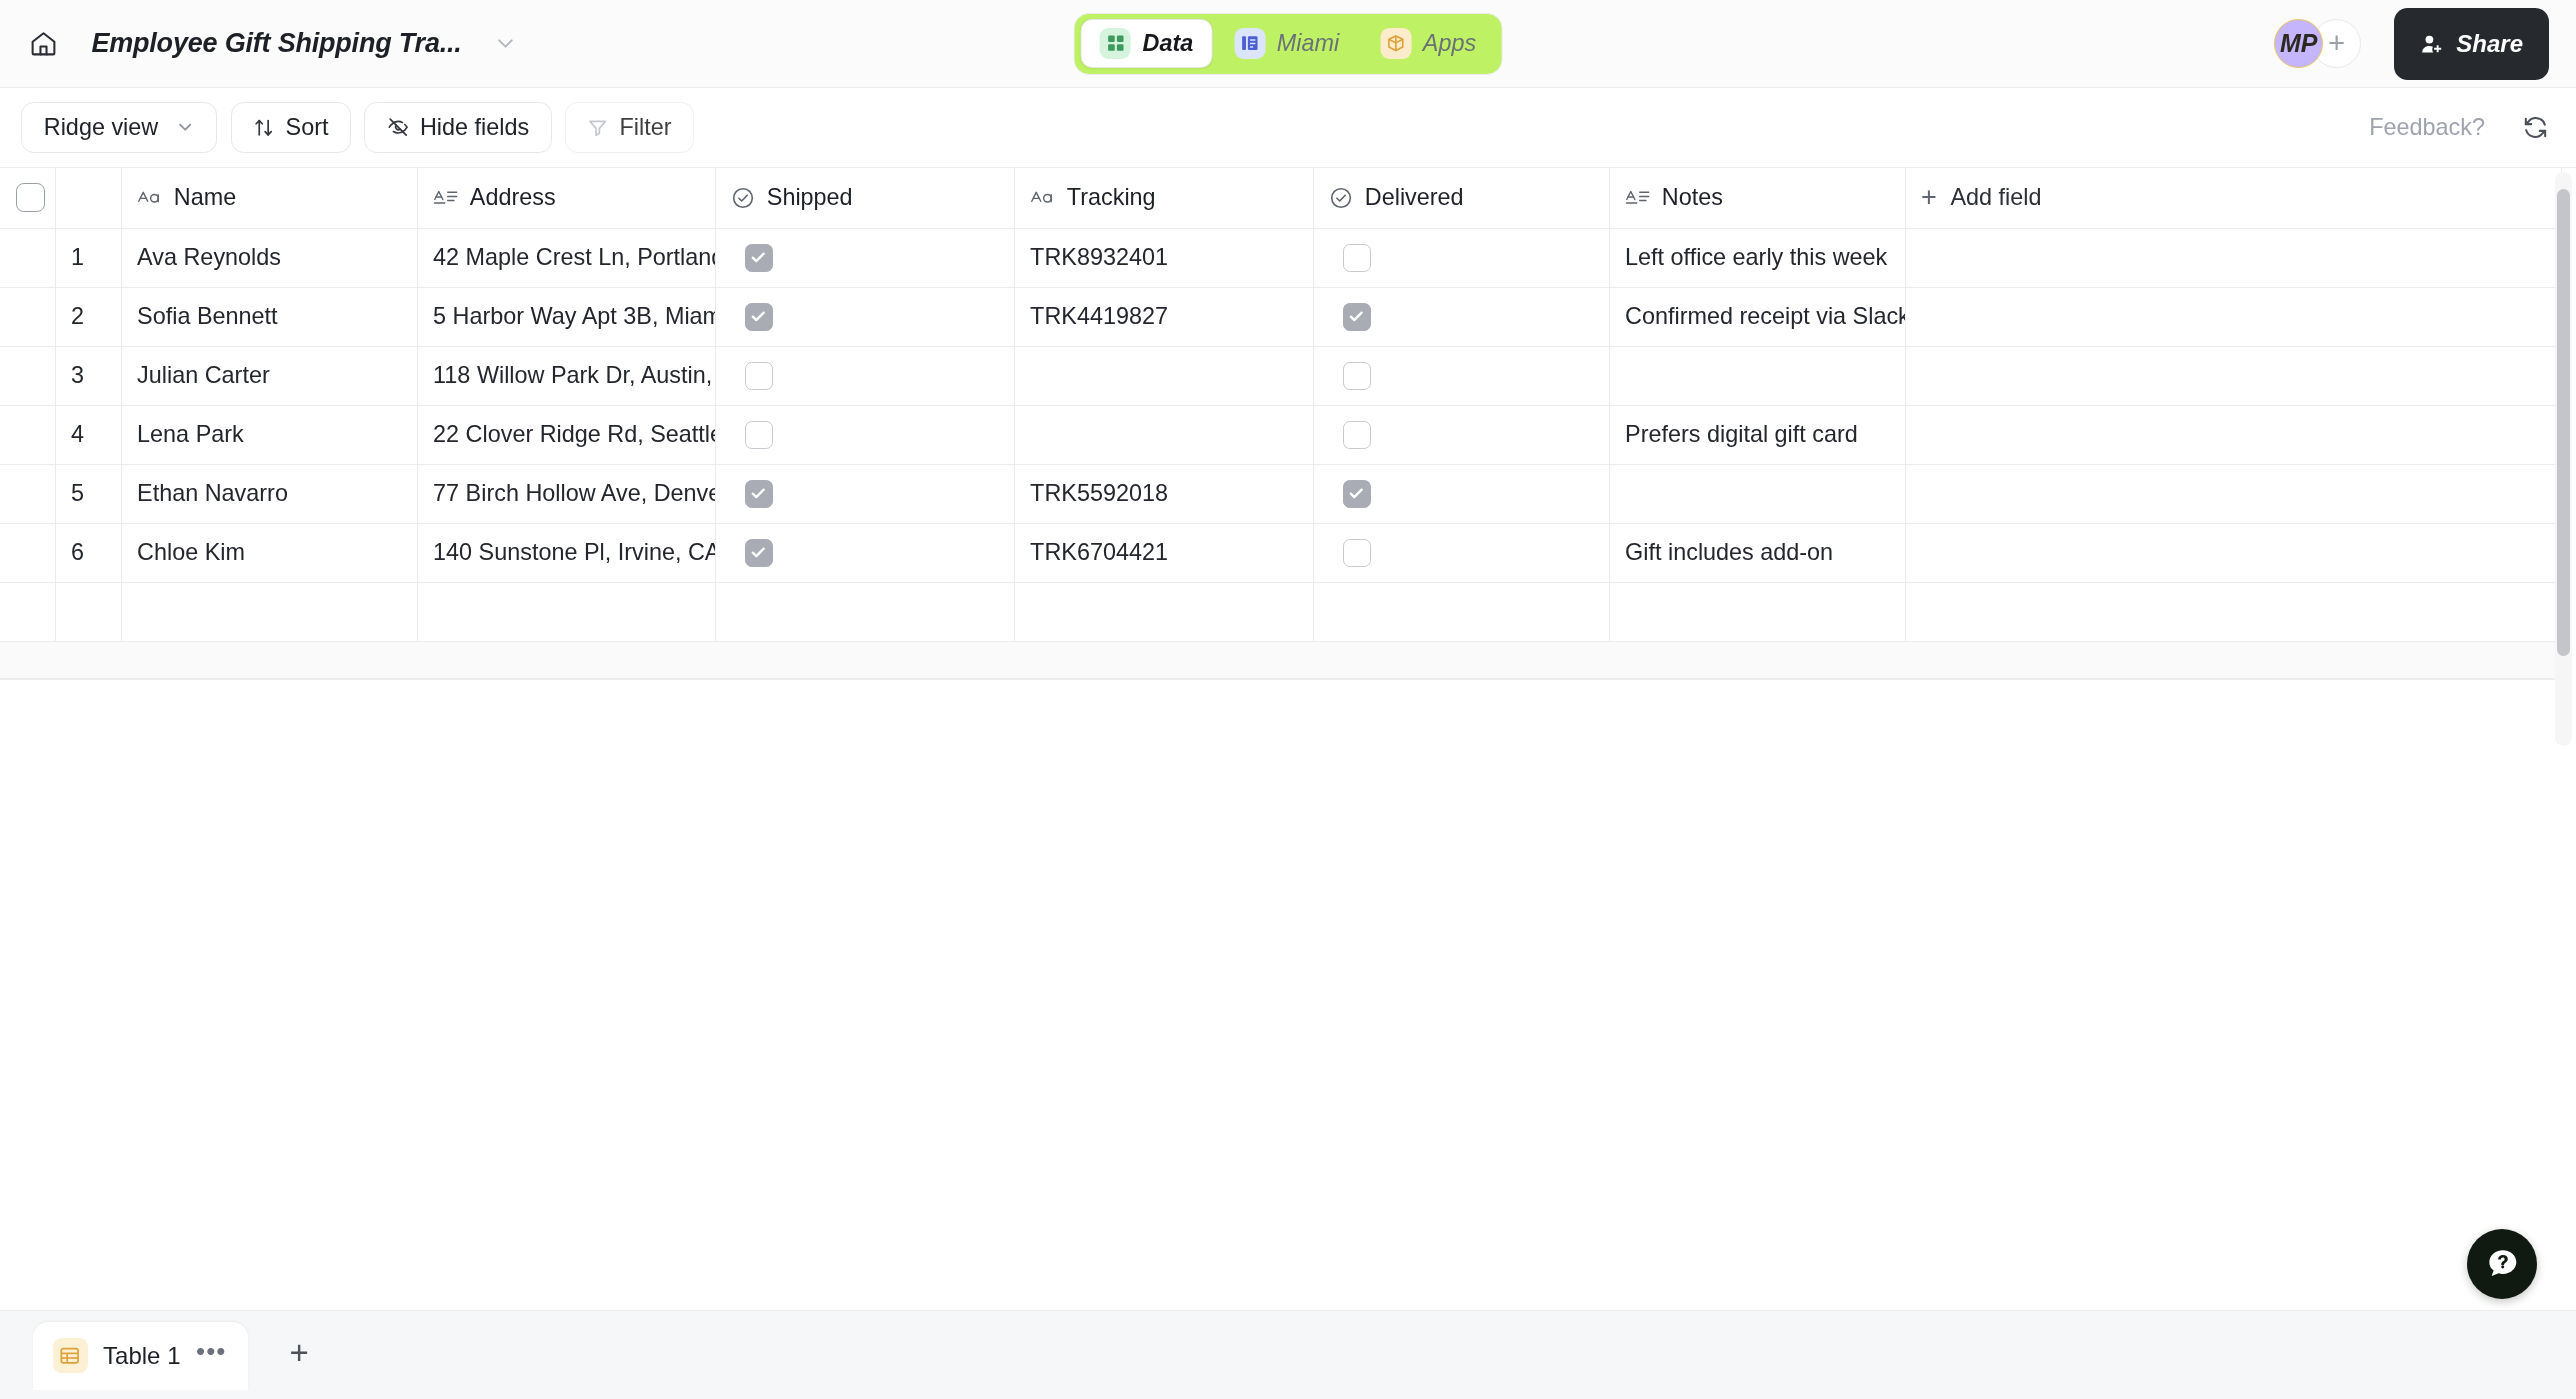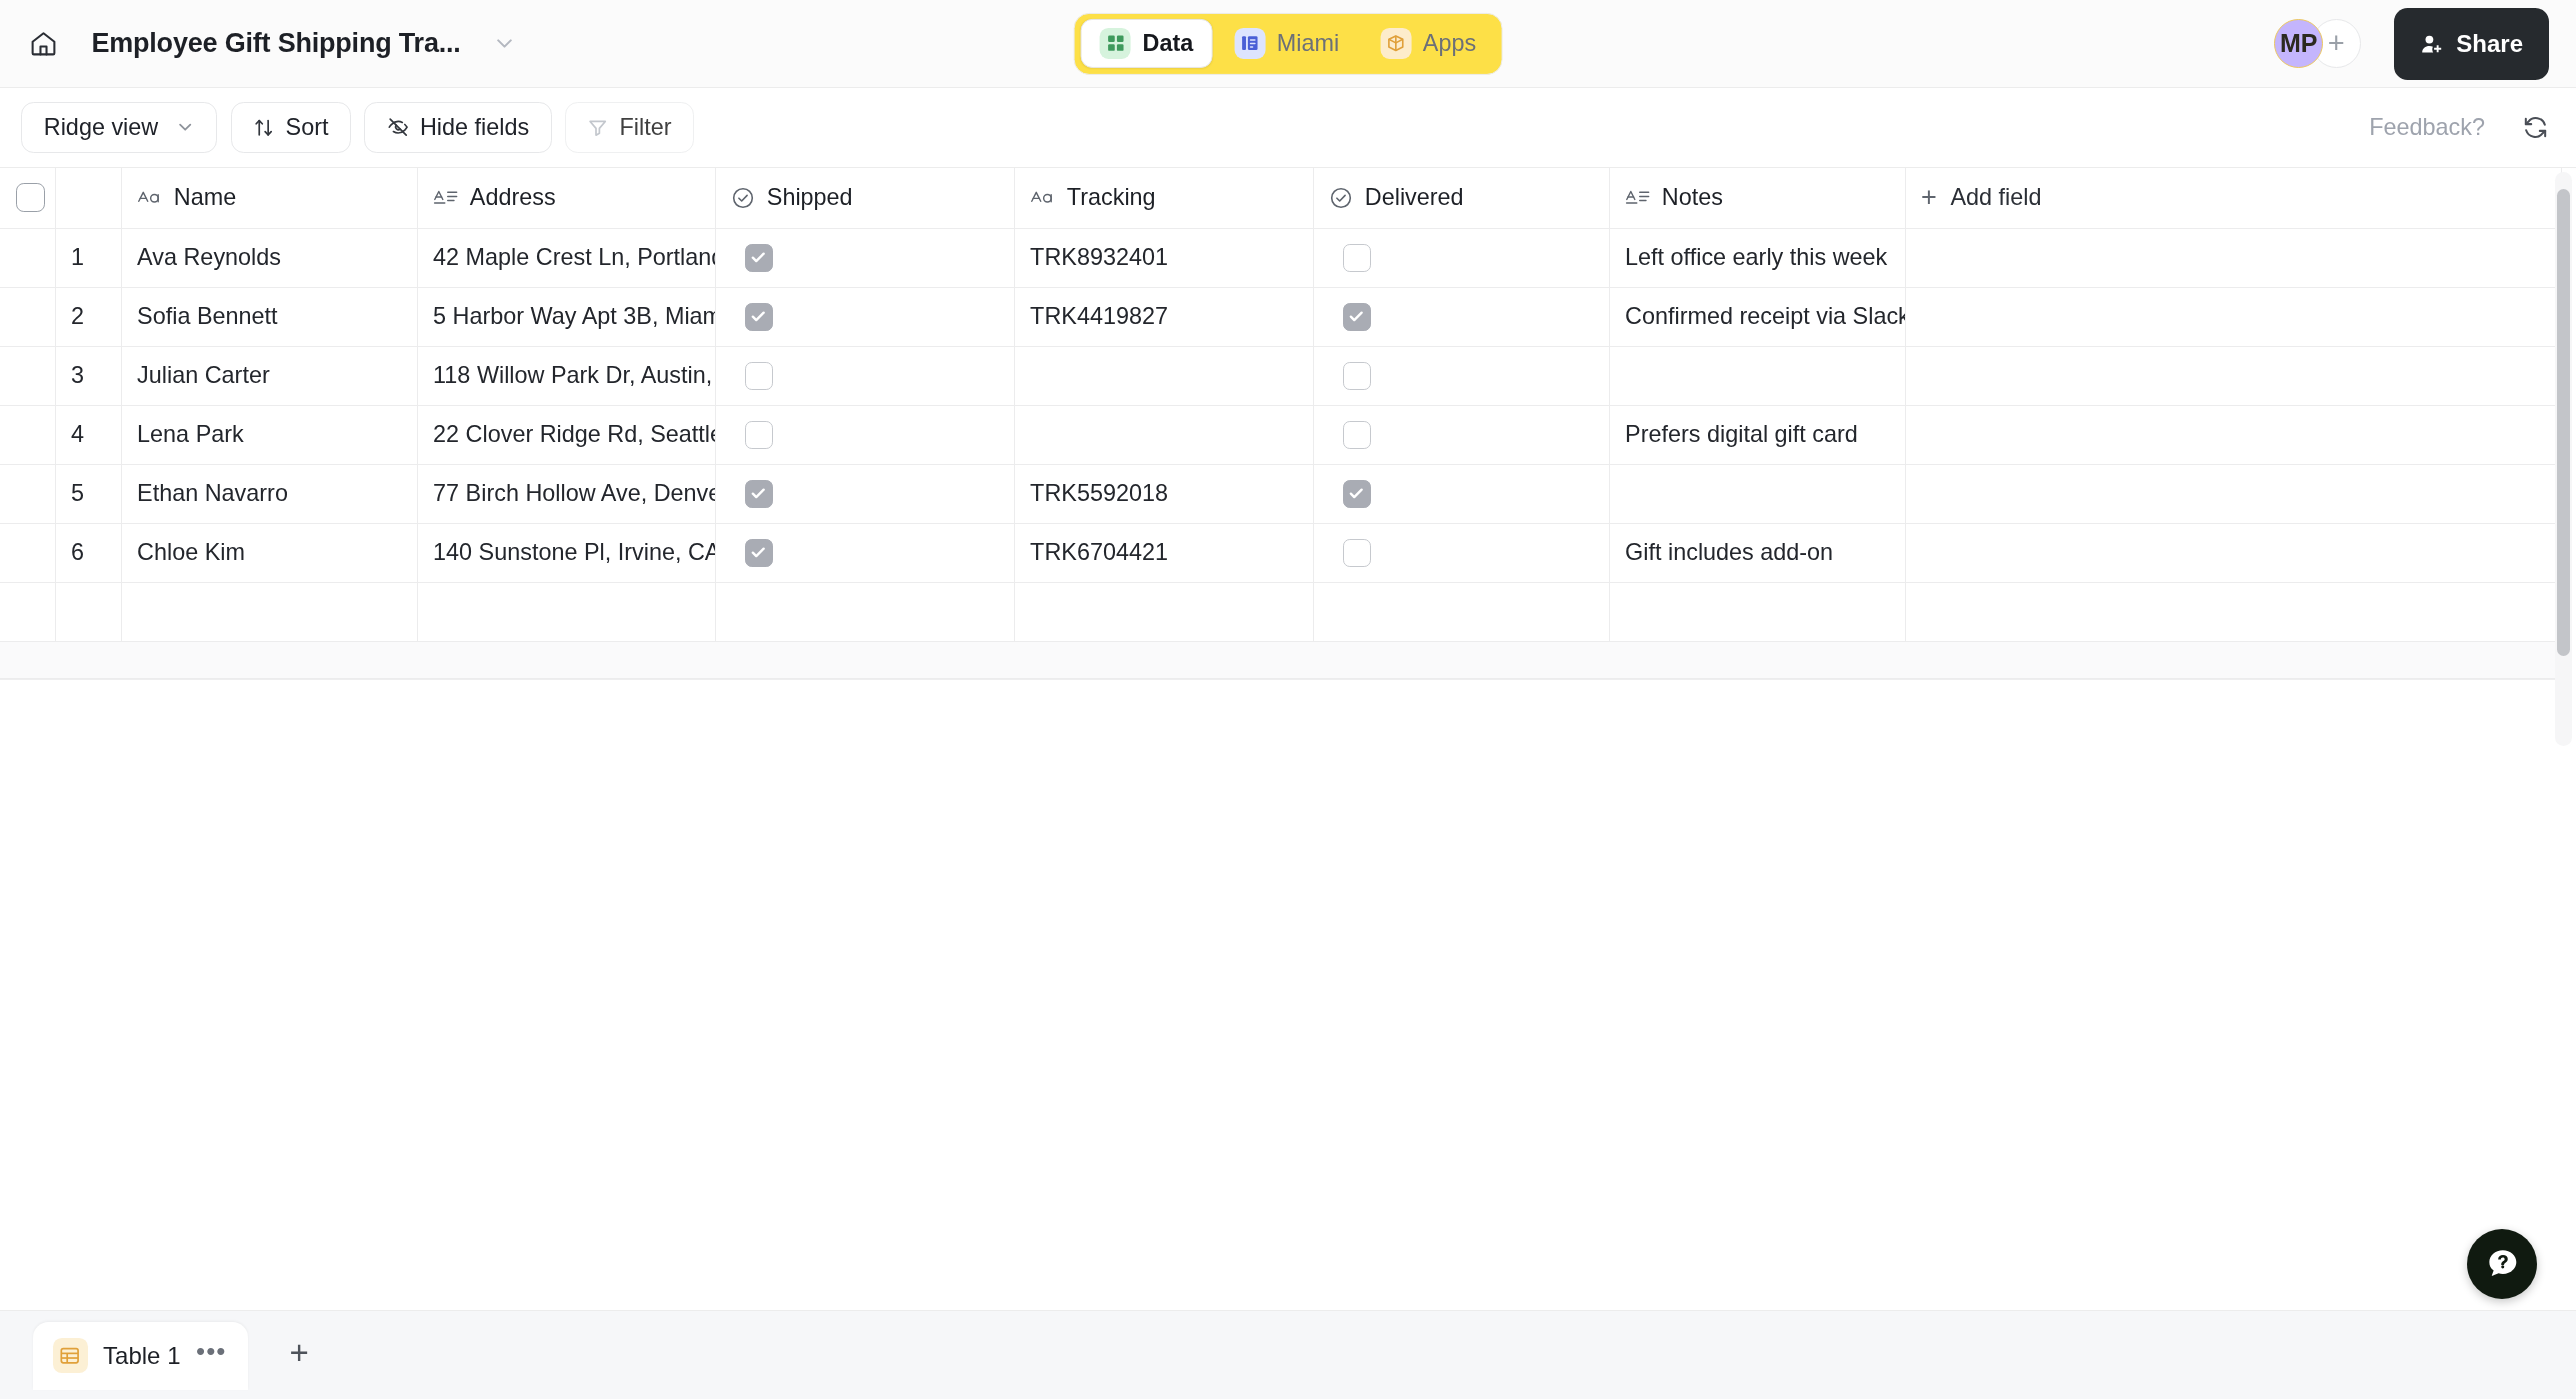--- a/index.html
+++ b/index.html
@@ -13,37 +13,38 @@
   .app { width: 2576px; height: 1400px; display: flex; flex-direction: column; position: relative; }
 
   
   .topbar {
     height: 88px; flex: 0 0 88px;
     background: #fbfbfb;
     border-bottom: 1px solid #ececec;
     display: flex; align-items: center;
     padding: 0 27px 0 21.4px;
     position: relative;
+    font-style: italic;
   }
   .home-btn {
     width: 45px; height: 45px; border-radius: 9.7px;
     display: flex; align-items: center; justify-content: center;
     color: #2a2d34; flex: 0 0 auto;
   }
   .title-wrap { display: flex; align-items: center; margin-left: 25px; }
   .doc-title {
     font-size: 27px; font-weight: 700; color: #1d2026; letter-spacing: -0.2px;
     white-space: nowrap;
   }
   .title-chevron { margin-left: 31px; color: #b4b8c0; display: flex; align-items: center; }
 
   .tabs-center {
     position: absolute; left: 50%; top: 50%; transform: translate(-50%, -50%);
     display: flex; align-items: center;
-    background: #fde047; border: 1px solid #ececec;
+    background: #bef264; border: 1px solid #ececec;
     border-radius: 15.6px; padding: 5.8px; gap: 1.9px;
   }
   .tab {
     display: flex; align-items: center; gap: 11.7px;
     padding: 8.8px 19.5px; border-radius: 11.7px;
     font-size: 23.4px; color: #6c7078; font-weight: 500; white-space: nowrap;
   }
   .tab.active { background: #ffffff; color: #16181d; font-weight: 700;
     box-shadow: 0 1px 1.9px rgba(0,0,0,.07); border: 1px solid #e6e6e8; padding: 7.8px 18.5px; }
   .tab-ico { width: 31px; height: 31px; border-radius: 8.8px; display:flex; align-items:center; justify-content:center; flex:0 0 auto;}

